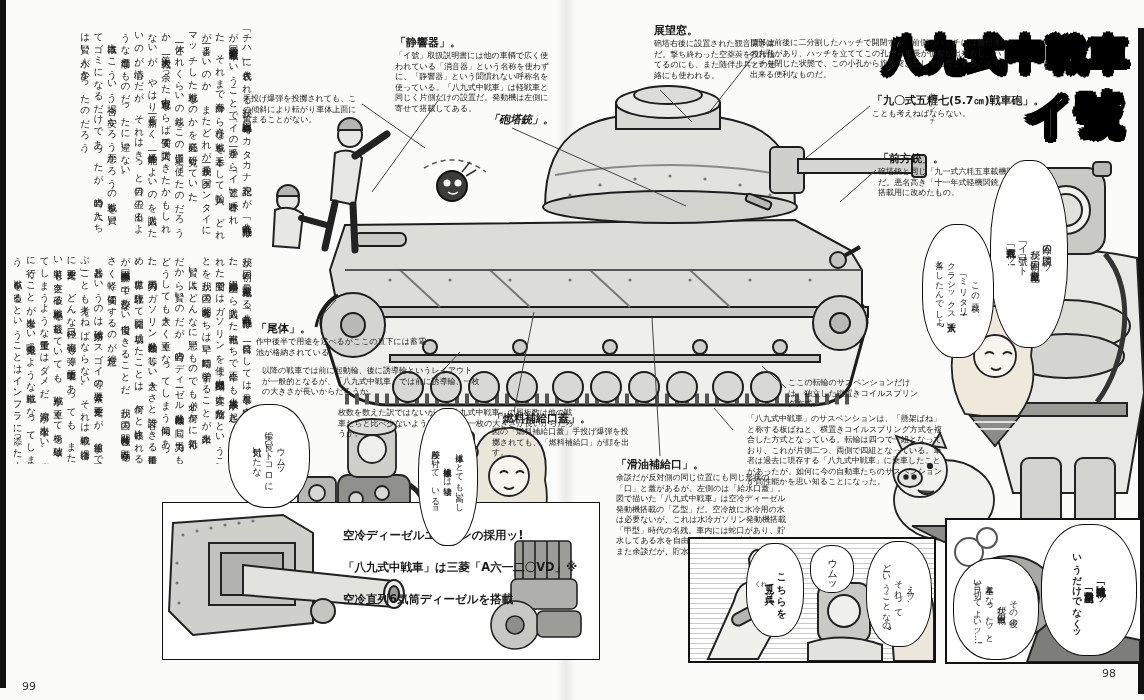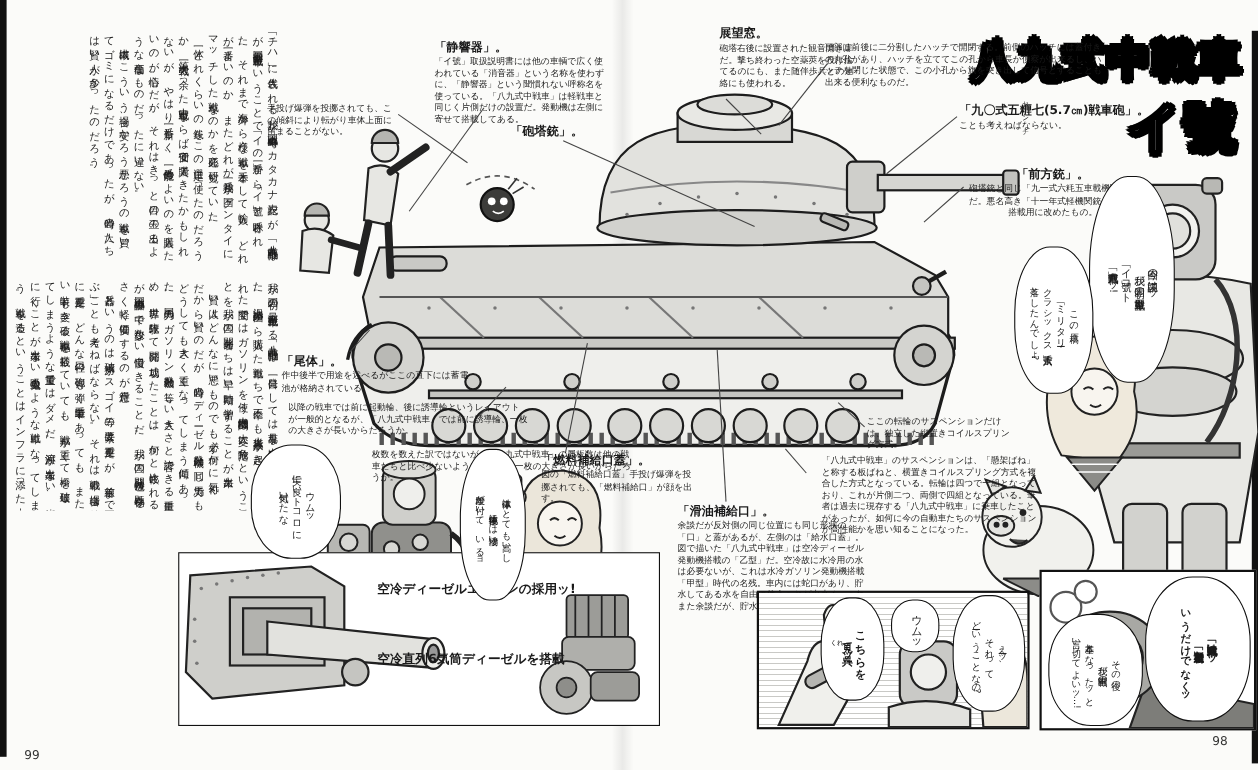--- a/index.html
+++ b/index.html
@@ -233,41 +233,41 @@
   </g>
 </svg>
 
 <div class="abs callout" style="left:395px;top:36px;width:160px;z-index:10;">
   <div class="lbl">「静響器」。</div>
   <div class="bd pre">「イ號」取扱説明書には他の車輌で広く使われている「消音器」という名称を使わずに、「静響器」という聞慣れない呼称名を使っている。「八九式中戦車」は軽戦車と同じく片側だけの設置だ。発動機は左側に寄せて搭載してある。</div>
 </div>
 
 <div class="abs note pre" style="left:243px;top:94px;width:118px;z-index:10;">手投げ爆弾を投擲されても、この傾斜により転がり車体上面に留まることがない。</div>
 
-<div class="abs callout" style="left:464px;top:113px;z-index:10;">
+<div class="abs callout" style="left:488px;top:113px;z-index:10;font-style:italic;">
   <div class="lbl">「砲塔銃」。</div>
 </div>
 
 <div class="abs callout" style="left:654px;top:24px;width:122px;z-index:10;">
   <div class="lbl">展望窓。</div>
   <div class="bd pre">砲塔右後に設置された観音開き扉だ。撃ち終わった空薬莢を投げ捨てるのにも、また随伴歩兵との連絡にも使われる。</div>
 </div>
 
 <div class="abs callout" style="left:750px;top:36px;width:252px;z-index:10;">
   <div class="bd pre">頂部は前後に二分割したハッチで開閉する。前側のハッチには蓋付きの丸孔があり、ハッチを立ててこの孔から車長が偵察が出来るし、ハッチを閉じた状態で、この小孔から旗を突き出して信号とすることも出来る便利なものだ。</div>
 </div>
 
 <div class="abs callout" style="left:872px;top:94px;width:245px;z-index:10;">
   <div class="lbl">
     <span>「九〇式五</span><span class="rubywrap"><span class="rt">センチ</span><span>糎</span></span><span>七(5.7㎝)戦車砲」。</span>
   </div>
   <div class="bd">ことも考えねばならない。</div>
 </div>
 
-<div class="abs callout" style="left:878px;top:152px;width:158px;z-index:10;text-align:center;">
+<div class="abs callout" style="left:878px;top:152px;width:158px;z-index:10;">
   <div class="lbl">「前方銃」。</div>
   <div class="bd pre">砲塔銃と同じ「九一式六粍五車載機関銃」だ。悪名高き「十一年式軽機関銃」を車輌搭載用に改めたもの。</div>
 </div>
 
 <div class="abs callout" style="left:256px;top:322px;width:175px;z-index:10;">
   <div class="lbl">「尾体」。</div>
   <div class="bd pre">作中後半で用途を述べるがここの直下には蓄電池が格納されている。</div>
 </div>
 
 <div class="abs note pre" style="left:262px;top:366px;width:218px;z-index:10;">以降の戦車では前に起動輪、後に誘導輪というレイアウトが一般的となるが、「八九式中戦車」では前に誘導輪、一枚の大きさが長いからだろうか。</div>
@@ -319,21 +319,21 @@
         <line x1="62" y1="8" x2="62" y2="48"></line>
         <line x1="74" y1="8" x2="74" y2="48"></line>
       <rect x="26" y="46" width="66" height="30" rx="6" fill="#aFaFab"></rect>
       <circle cx="30" cy="92" r="24" fill="#c7c7c3"></circle>
         <circle cx="30" cy="92" r="9" fill="#8e8e8a"></circle>
       <rect x="52" y="78" width="44" height="26" rx="6" fill="#9c9c98"></rect>
     </g>
   </svg>
   <div class="big abs pre" style="left:180px;top:8px;width:252px;">
     <span>空冷ディーゼルエンジンの採用ッ!</span><br>
-    <br>
+    <span>「八九式中戦車」は三菱「A六一二〇VD」※</span><br>
     <span>空冷直列6気筒ディーゼルを搭載</span>
   </div>
 </div>
 
 <div class="abs" style="left:340px;top:636px;width:240px;text-align:center;font-size:9.5px;">※豆知識…J3とも示す資料アリ</div>
 
 <div class="bubble" style="left:990px;top:160px;width:76px;height:186px;">
   <div class="v" style="font-size:9.5px;">今回の図説はッ
 我が国初の量産型戦車
 「イ號」コト

